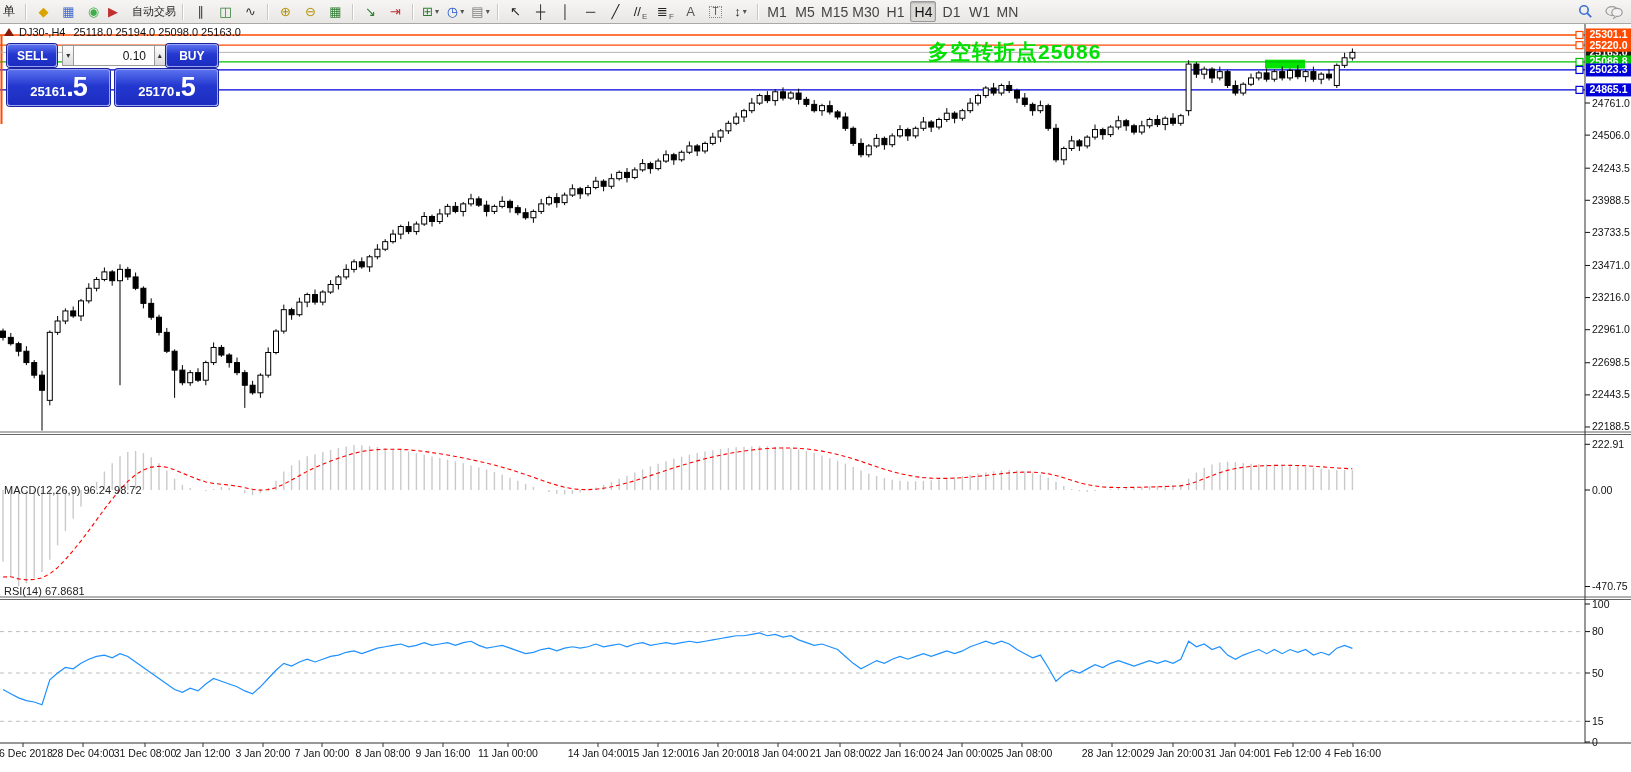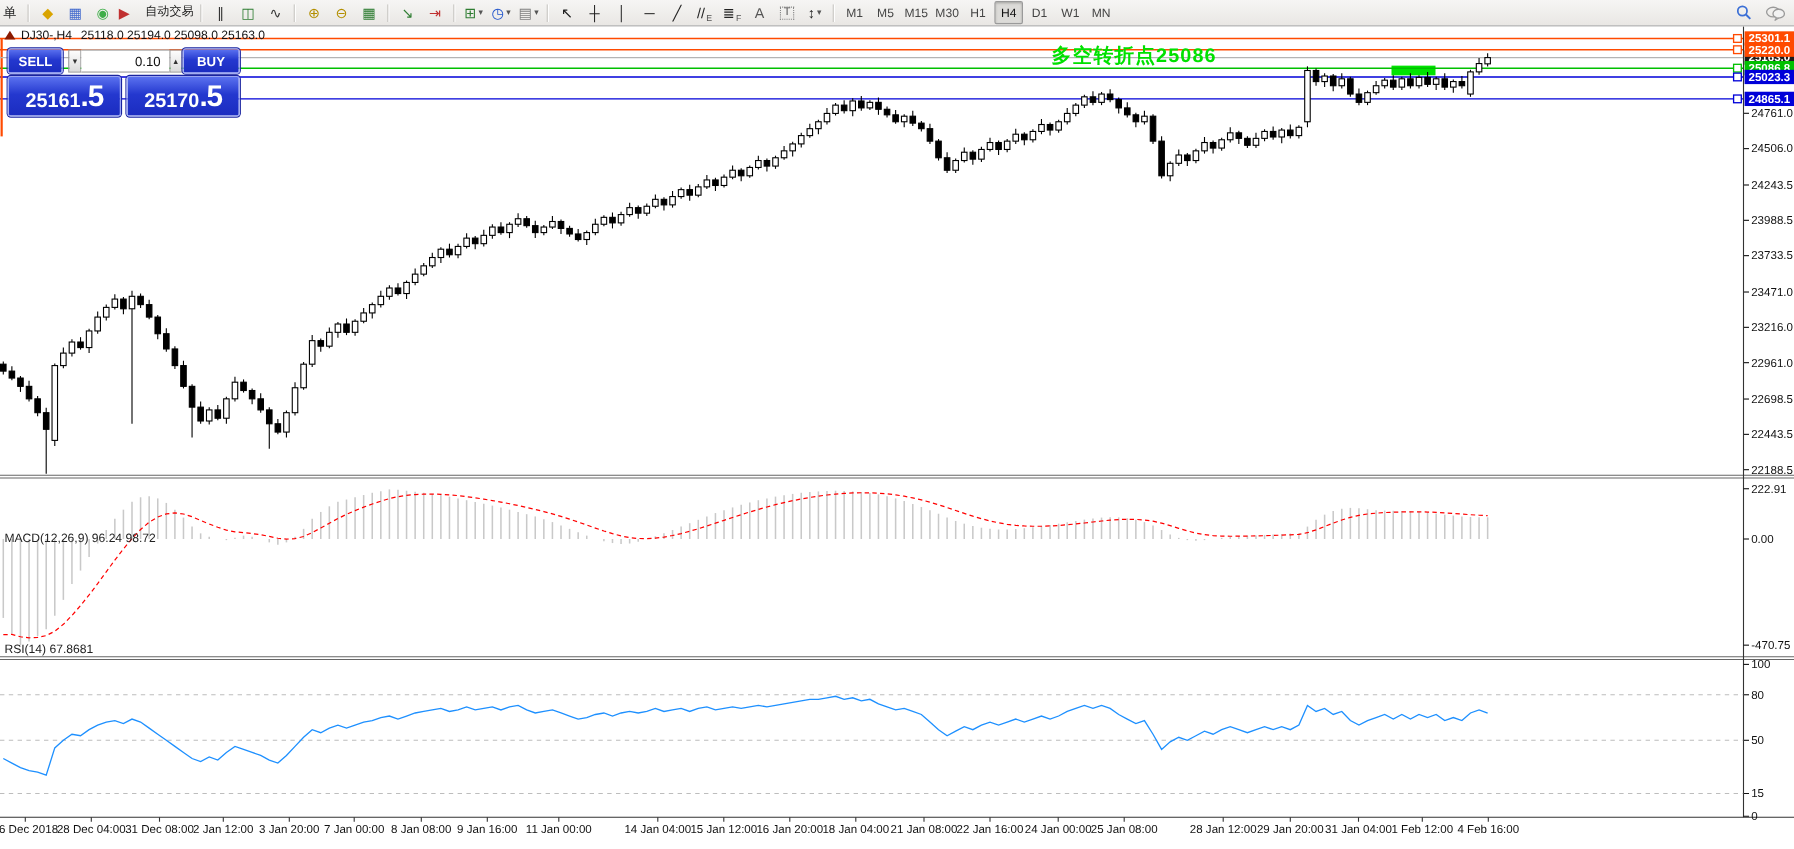--- a/index.html
+++ b/index.html
@@ -12,21 +12,21 @@
   .tb-order{padding:0 6px 0 3px;font-size:12px;color:#222;}
   .tb-btn{display:inline-flex;align-items:center;justify-content:center;min-width:21px;height:19px;margin:0 1px;
     border:1px solid transparent;border-radius:2px;font-size:13px;line-height:1;cursor:default;position:relative;}
   .tb-btn .glyph{pointer-events:none;}
   .tb-btn .sub{font-size:8px;margin-left:1px;align-self:flex-end;color:#555;}
   .tb-btn .caret{font-size:8px;color:#555;margin-left:2px;}
   .tb-btn .lbl{font-size:11px;margin-left:14px;color:#222;}
   .tb-btn.boxed .glyph{border:1px dotted #888;padding:0 2px;font-size:10px;}
   .tb-sep{width:0;height:16px;border-left:1px solid #c9c7c4;border-right:1px solid #fff;margin:0 4px;}
   .tf-btn{display:inline-flex;align-items:center;justify-content:center;min-width:24px;height:19px;margin:0 1px;
-    font-size:11px;color:#444;border:1px solid transparent;border-radius:2px;}
+    font-size:14px;color:#444;border:1px solid transparent;border-radius:2px;}
   .tf-btn.active{background:#dcdbd8;border:1px solid #9a9a9a;box-shadow:inset 0 1px 2px rgba(0,0,0,.25);color:#111;}
   .tb-right{position:absolute;right:8px;top:0;height:23px;display:flex;align-items:center;gap:12px;}
 
   
   .chart-header{position:absolute;left:4px;top:26px;z-index:6;font-size:11px;color:#111;display:flex;align-items:center;}
   .chart-header .win-icon{width:0;height:0;border-left:5px solid transparent;border-right:5px solid transparent;
     border-bottom:8px solid #8b1a00;margin-right:5px;}
   .chart-header .sym{margin-right:8px;}
 
   .trade-panel{position:absolute;left:7px;top:44px;width:211px;z-index:8;}
@@ -36,24 +36,24 @@
   .tp-sell{width:52px;}
   .tp-buy{width:54px;margin-left:auto;}
   .tp-spin{width:12px;height:21px;margin-top:1px;background:linear-gradient(#fdfdfd,#dcdcdc);border:1px solid #9a9a9a;
     font-size:8px;color:#333;display:flex;align-items:center;justify-content:center;padding:0;}
   .tp-spin.dn{margin-left:5px;}
   .tp-vol{width:72px;height:19px;margin-top:1px;border:1px solid #9a9a9a;border-left:none;border-right:none;
     font-size:12px;text-align:right;padding:0 8px 0 0;color:#111;font-family:"Liberation Sans",sans-serif;}
   .tp-row2{display:flex;margin-top:2px;}
   .tp-price{width:101px;height:35px;display:flex;align-items:center;justify-content:center;}
   .tp-price + .tp-price{margin-left:5px;}
-  .tp-price .small{font-size:18px;font-weight:bold;margin-top:8px;}
+  .tp-price .small{font-size:13px;font-weight:bold;margin-top:8px;}
   .tp-price .big{font-size:27px;font-weight:bold;letter-spacing:-1px;}
 
-  .annotation{position:absolute;left:956px;top:38px;z-index:5;font-size:18px;font-weight:bold;color:#00e100;
+  .annotation{position:absolute;left:928px;top:38px;z-index:5;font-size:21px;font-weight:bold;color:#00e100;
     letter-spacing:1px;white-space:nowrap;}
   .pane-label{position:absolute;left:4px;z-index:5;font-size:11px;color:#222;}
   #macd-label{top:436px;margin-top:48px;}
   #rsi-label{top:585px;}
 
   svg text{font-family:"Liberation Sans","DejaVu Sans",sans-serif;}
 </style>
 </head>
 <body>
 

